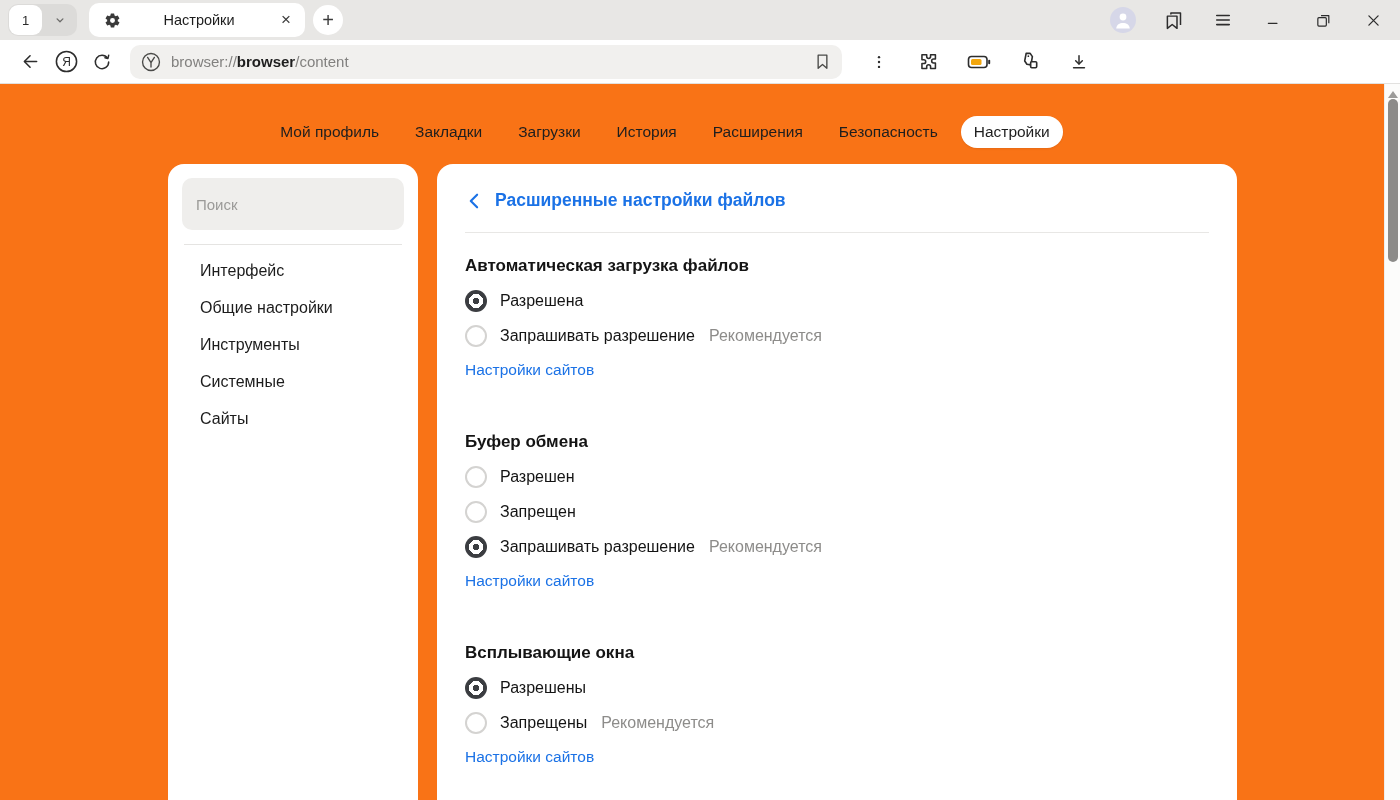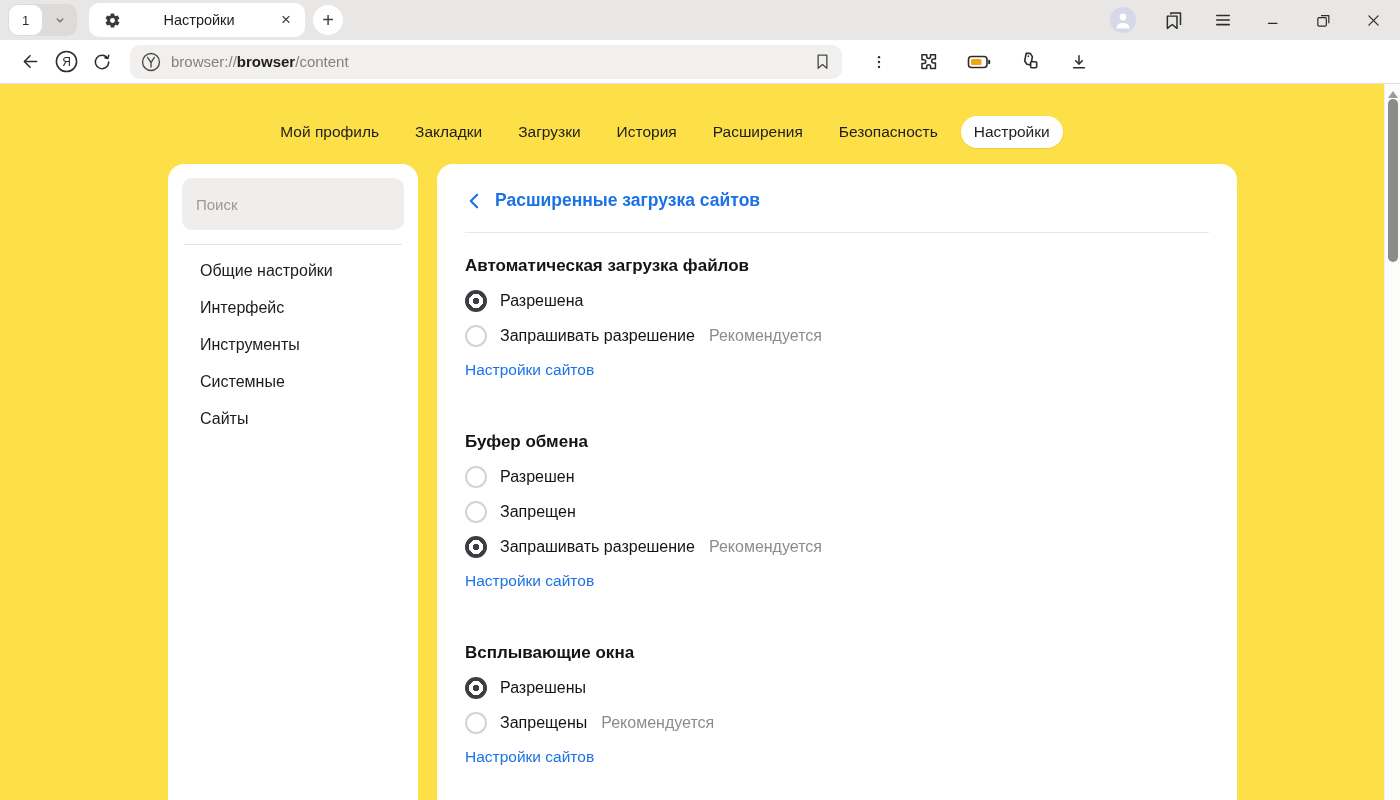--- a/index.html
+++ b/index.html
@@ -21,21 +21,21 @@
   
   .toolbar { height:44px; background:#fff; display:flex; align-items:center; padding:0 16px 0 12px; border-bottom:1px solid #e2e1df; }
   .tool-icon { width:36px; height:34px; display:flex; align-items:center; justify-content:center; }
   .addressbar { margin:0 12px 0 10px; flex:1; max-width:712px; height:34px; background:#f1f0ee; border-radius:10px; display:flex; align-items:center; padding:0 10px 0 10px; }
   .url-text { margin-left:9px; font-size:15px; color:#82817f; flex:1; white-space:nowrap; }
   .url-text .hl { color:#1e1e1e; font-weight:600; }
   .addr-right { display:flex; align-items:center; }
   .toolbar-right { display:flex; align-items:center; gap:24px; margin-left:12px; }
 
   
-  .content { position:relative; height:716px; background:#fde047; overflow:hidden;padding-left:12px; }
+  .content { position:relative; height:716px; background:#f97316; overflow:hidden;padding-left:12px; }
 
   .nav-tabs { position:absolute; top:32px; left:0; right:70px; display:flex; justify-content:center; align-items:center; gap:10px; }
   .nav-tab { font-size:15.5px; color:#1e1e1e; padding:7px 13px; border-radius:16px; white-space:nowrap; }
   .nav-tab.active { background:#fff; box-shadow:0 1px 2px rgba(0,0,0,0.08); }
 
   .sidebar { position:absolute; left:168px; top:80px; bottom:-20px; width:250px; background:#fff; border-radius:16px; padding:14px; }
   .search-box { width:100%; height:52px; background:#efeeec; border:none; outline:none; border-radius:10px; padding:0 14px; font-size:15px; color:#333; font-family:inherit; }
   .search-box::placeholder { color:#9b9a98; }
   .side-divider { height:1px; background:#e5e4e2; margin:14px 2px 8px 2px; }
   .side-item { padding:9px 0 9px 18px; font-size:16px; color:#1c1c1c; margin-top:1px; }
@@ -202,35 +202,35 @@
     <div class="nav-tab">Загрузки</div>
     <div class="nav-tab">История</div>
     <div class="nav-tab">Расширения</div>
     <div class="nav-tab">Безопасность</div>
     <div class="nav-tab active">Настройки</div>
   </div>
 
   <div class="sidebar">
     <input class="search-box" type="text" placeholder="Поиск" style="">
     <div class="side-divider"></div>
+    <div class="side-item">Интерфейс</div>
     <div class="side-item">Общие настройки</div>
-    <div class="side-item">Интерфейс</div>
     <div class="side-item">Инструменты</div>
     <div class="side-item">Системные</div>
     <div class="side-item">Сайты</div>
   </div>
 
   <div class="main">
     <div class="main-header">
       <span>
         <svg width="13" height="18" viewBox="0 0 14 20" fill="none" stroke="#1b72e6" stroke-width="2.4" stroke-linecap="round" stroke-linejoin="round">
             <path d="M11 3 4 10l7 7"></path>
           </svg>
       </span>
-      <span class="main-title">Расширенные загрузка сайтов</span>
+      <span class="main-title">Расширенные настройки файлов</span>
     </div>
     <div class="main-divider"></div>
 
     <div class="section">
       <div class="section-title">Автоматическая загрузка файлов</div>
       <div class="opt-row">
         <span class="radio checked"></span>
         <span class="opt-label">Разрешена</span>
       </div>
       <div class="opt-row">

